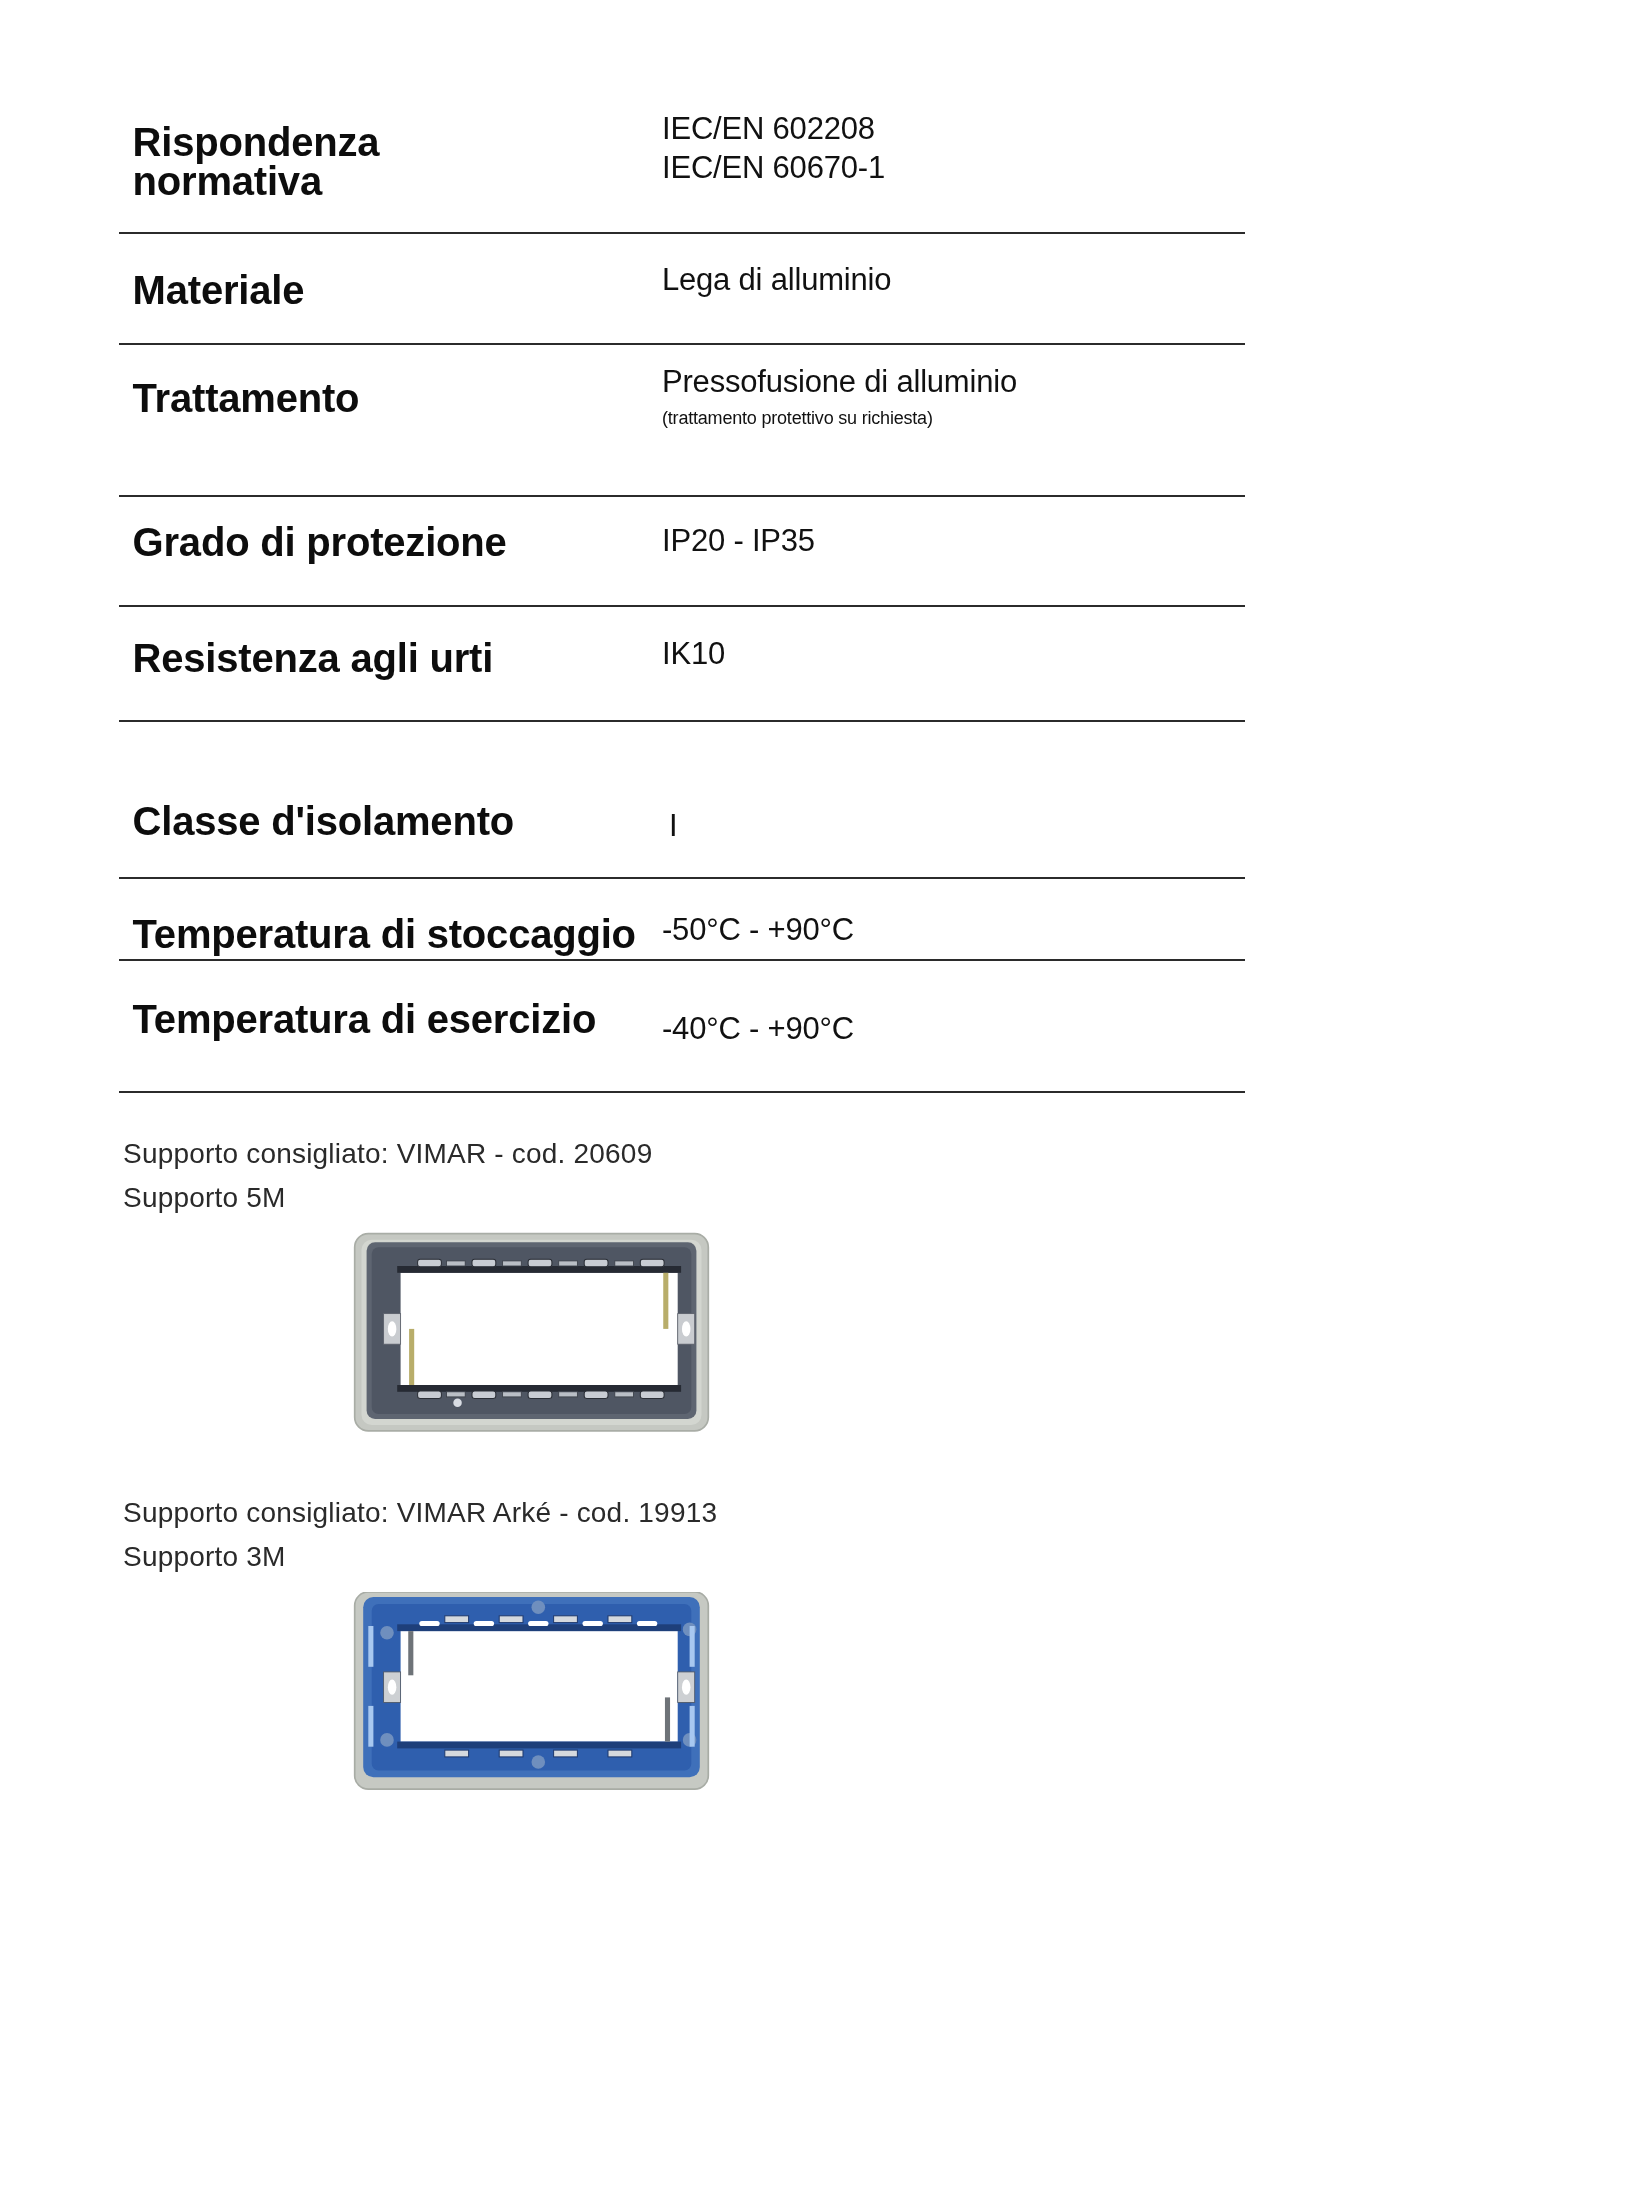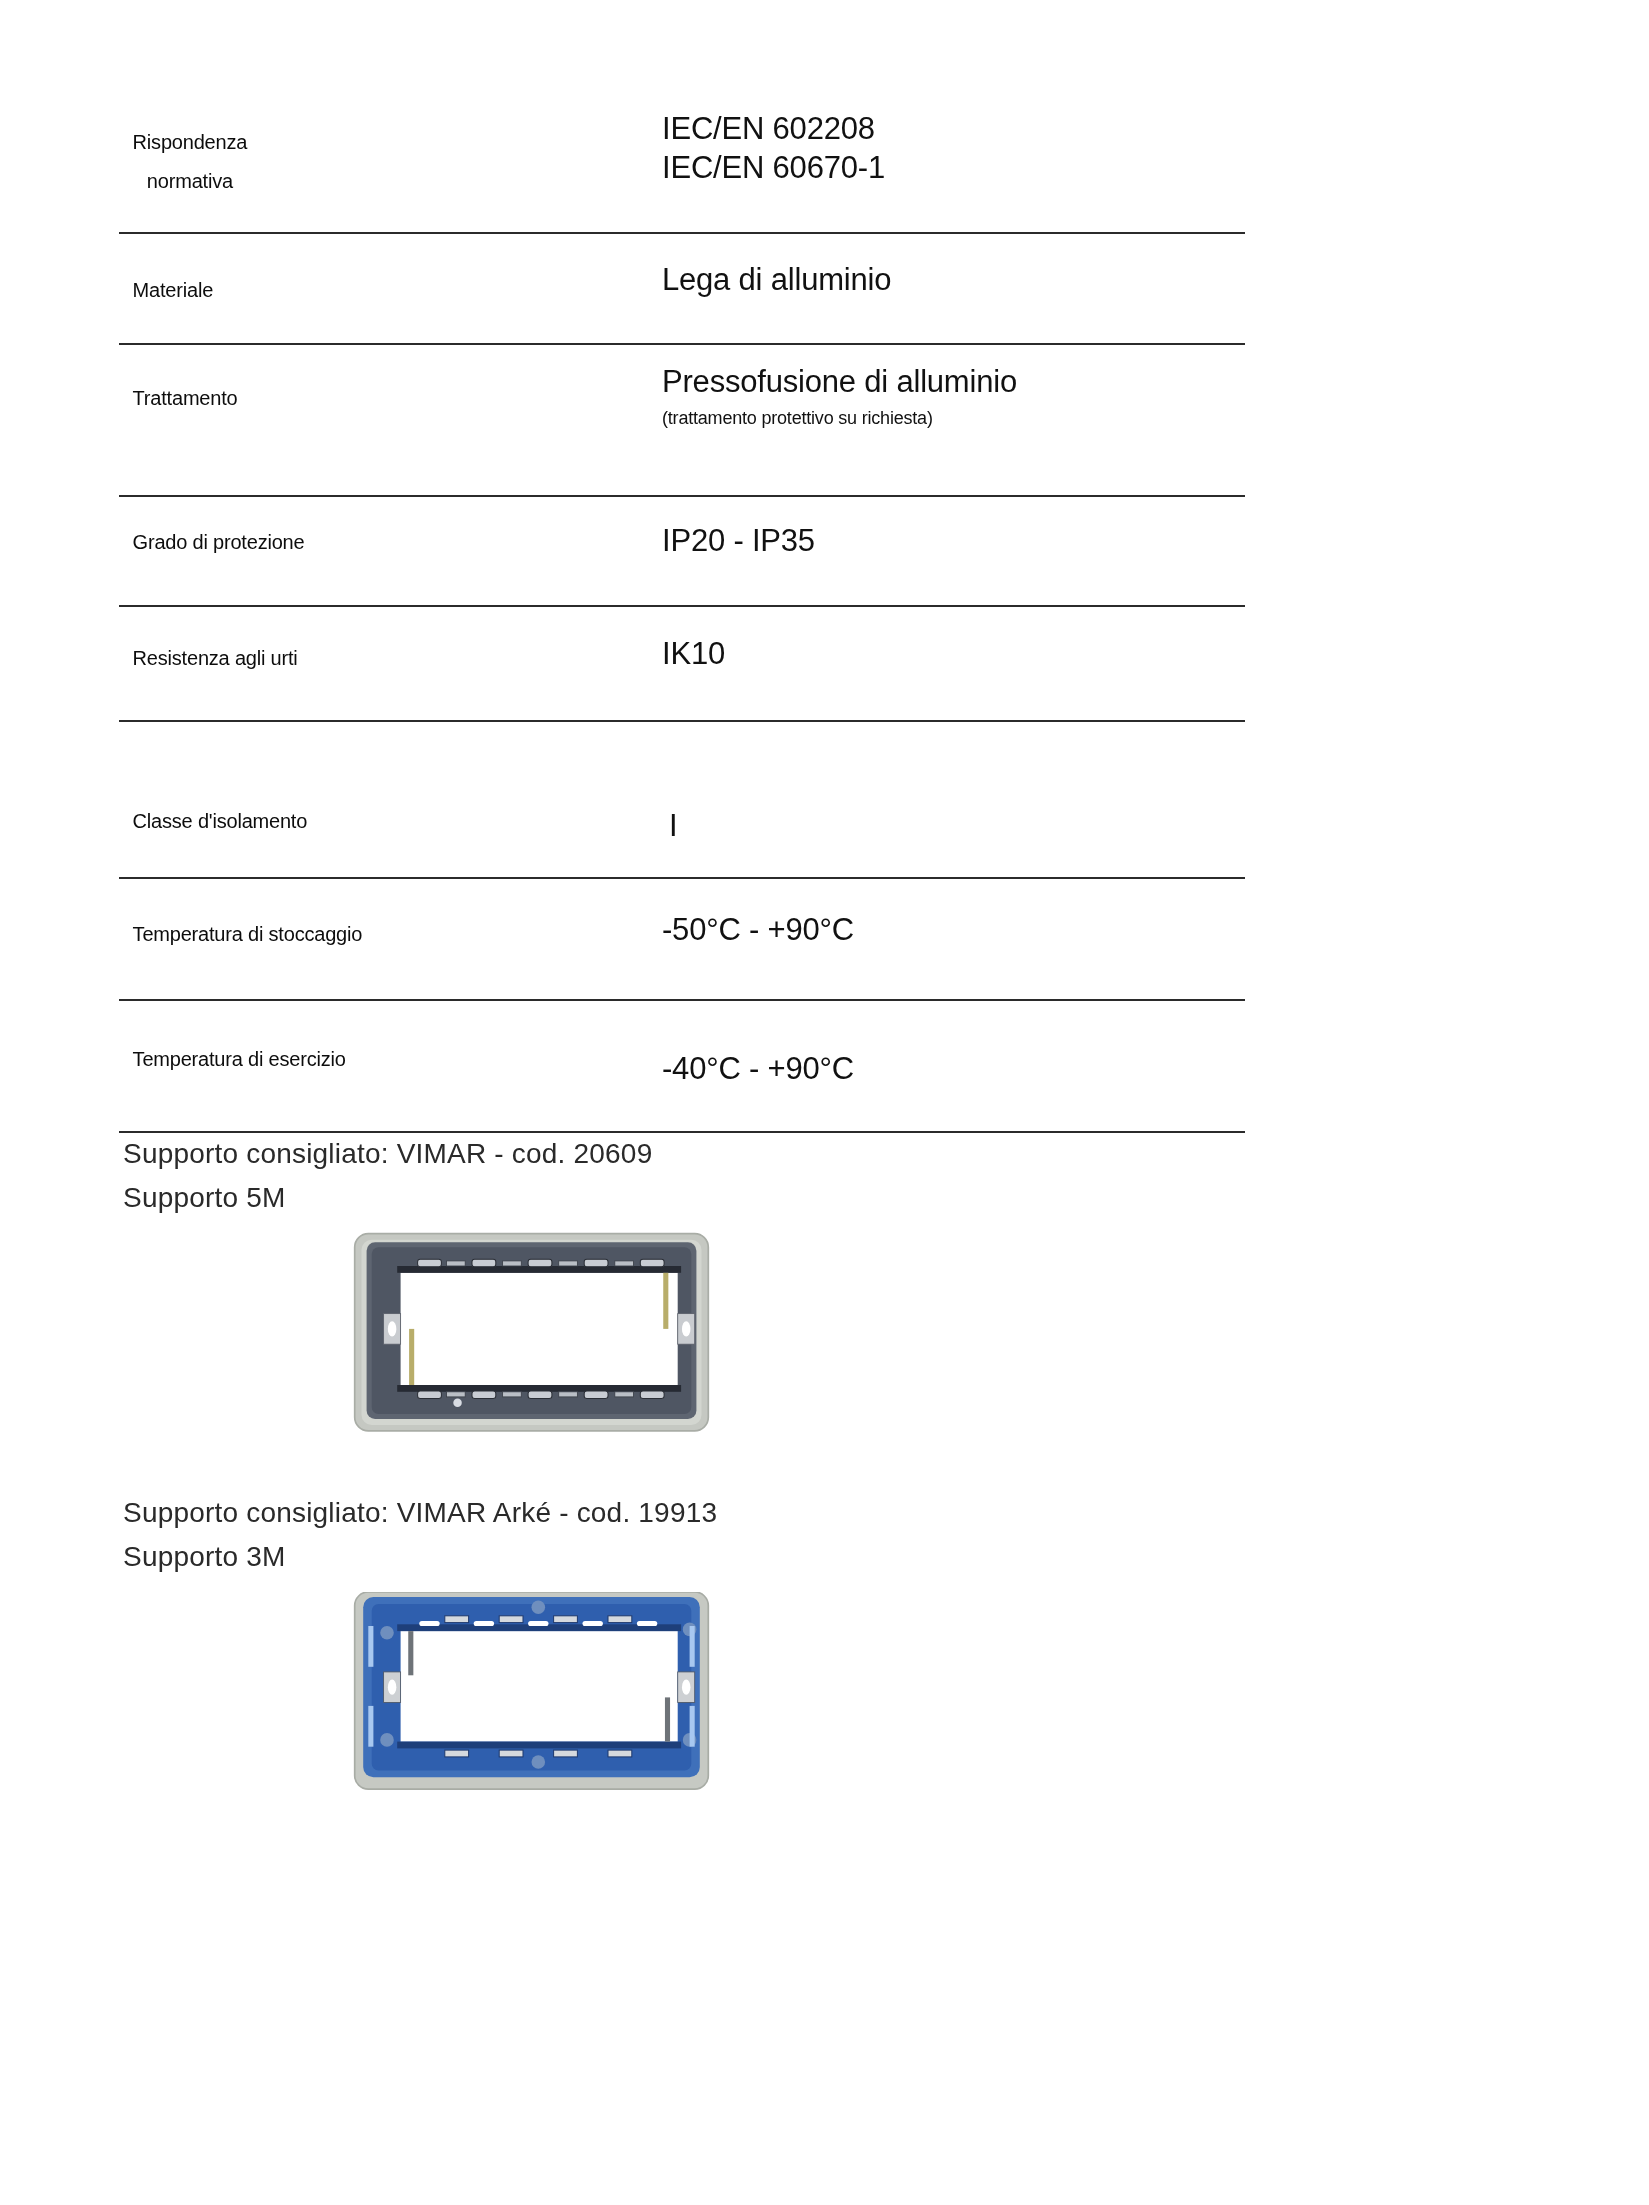--- a/index.html
+++ b/index.html
@@ -22,26 +22,25 @@
       width: 1126px;
     }
     .spec-row {
       position: relative;
       border-bottom: 2.6px solid #2b2b2b;
       box-sizing: border-box;
     }
     .spec-label {
       position: absolute;
       left: 13.6px;
-      font-size: 20px;
+      font-size: 40px;
       line-height: 39px;
       color: #0d0d0d;
       letter-spacing: -0.2px;
-      font-weight: 400;
-      text-align: center;
+      font-weight: 700;
     }
     .spec-value {
       position: absolute;
       left: 543px;
       font-size: 31px;
       line-height: 39px;
       color: #111111;
       letter-spacing: -0.2px;
     }
     .spec-value .sub {
@@ -103,21 +102,21 @@
   <div class="spec-row" style="height:115px;">
     <div class="spec-label" style="top:32px;">Resistenza agli urti</div>
     <div class="spec-value" style="top:27px;">IK10</div>
   </div>
 
   <div class="spec-row" style="height:109px;margin-top:48px;">
     <div class="spec-label" style="top:32px;">Classe d'isolamento</div>
     <div class="spec-value" style="top:36px; left:550px;">I</div>
   </div>
 
-  <div class="spec-row" style="height:122px;">
+  <div class="spec-row" style="height:82px;">
     <div class="spec-label" style="top:36px;">Temperatura  di stoccaggio</div>
     <div class="spec-value" style="top:31px;">-50°C - +90°C</div>
   </div>
 
   <div class="spec-row" style="height:132px;">
     <div class="spec-label" style="top:39px;">Temperatura di esercizio</div>
     <div class="spec-value" style="top:36px;margin-top:12px;">-40°C - +90°C</div>
   </div>
 </div>
 

